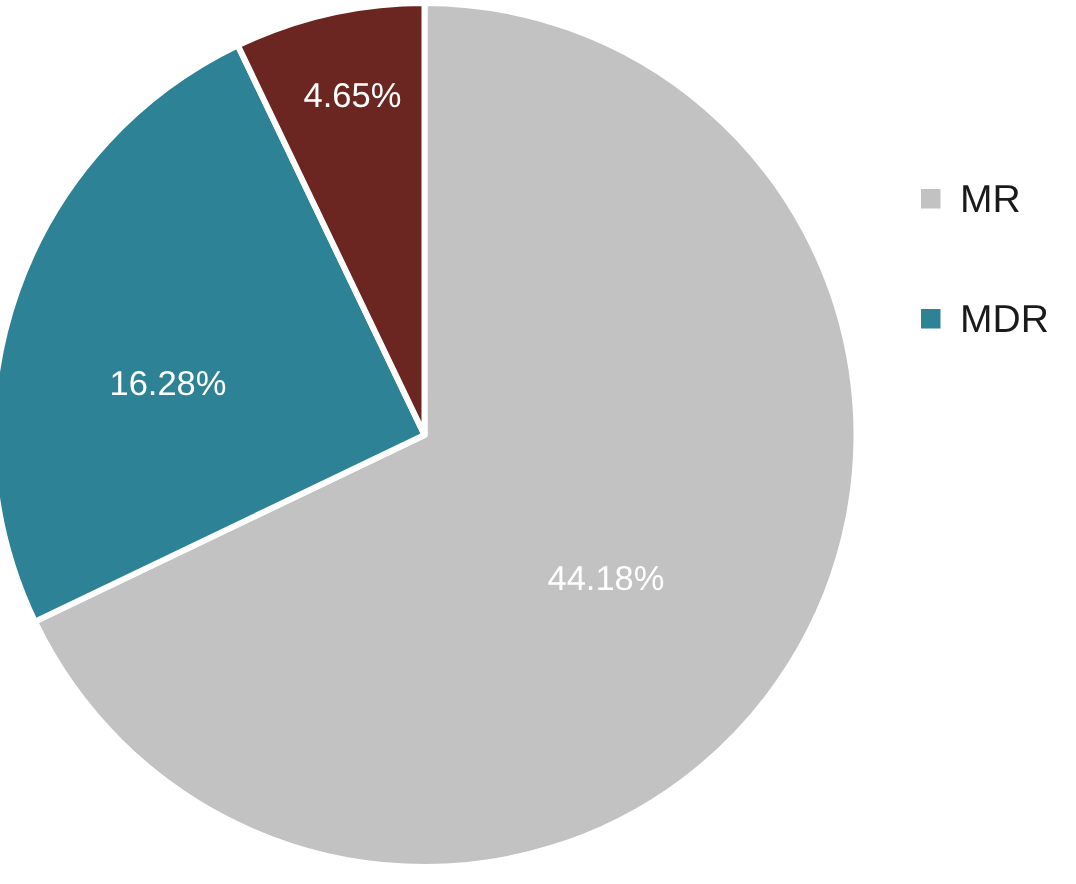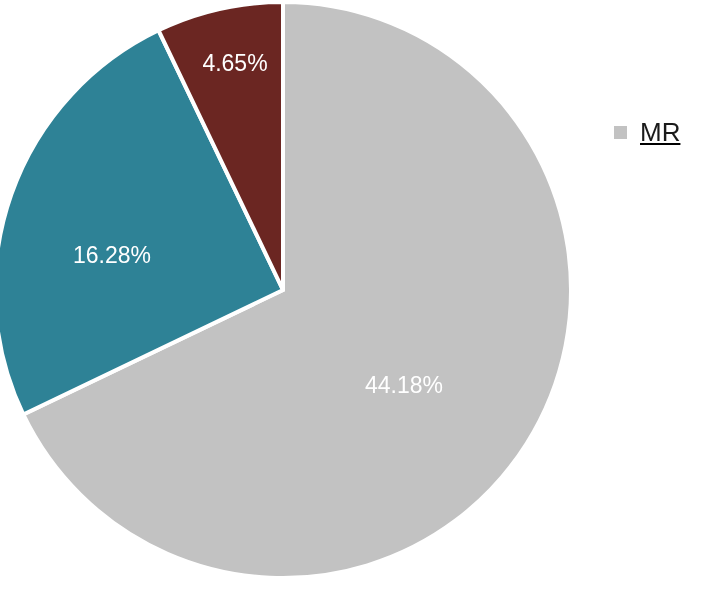--- a/index.html
+++ b/index.html
@@ -41,21 +41,20 @@
     position: absolute;
     left: 614px;
     top: 118px;
     width: 100px;
   }
   .legend-item {
     display: flex;
     align-items: center;
     height: 28px;
     margin-bottom: 52px;
-    text-decoration: underline;
   }
   .legend-swatch {
     width: 13px;
     height: 13px;
     flex: 0 0 13px;
     margin-right: 13px;
   }
   .legend-label {
     font-family: "Liberation Sans", sans-serif;
     font-size: 26px;
@@ -80,15 +79,19 @@
       <text id="lbl-1" class="slice-label" x="112" y="257" fill="#FFFFFF">16.28%</text>
       <text id="lbl-2" class="slice-label" x="235" y="65" fill="#FFFFFF">4.65%</text>
     </g>
   </svg>
 
   <div class="legend">
     <div class="legend-item">
       <span class="legend-swatch" id="sw-0" style="background: rgb(194, 194, 194);"></span>
       <span class="legend-label">MR</span>
     </div>
+    <div class="legend-item">
+      <span class="legend-swatch" id="sw-1" style="background: rgb(46, 130, 150);"></span>
+      <span class="legend-label">MDR</span>
+    </div>
   </div>
 
 </div>
 
 </body></html>

